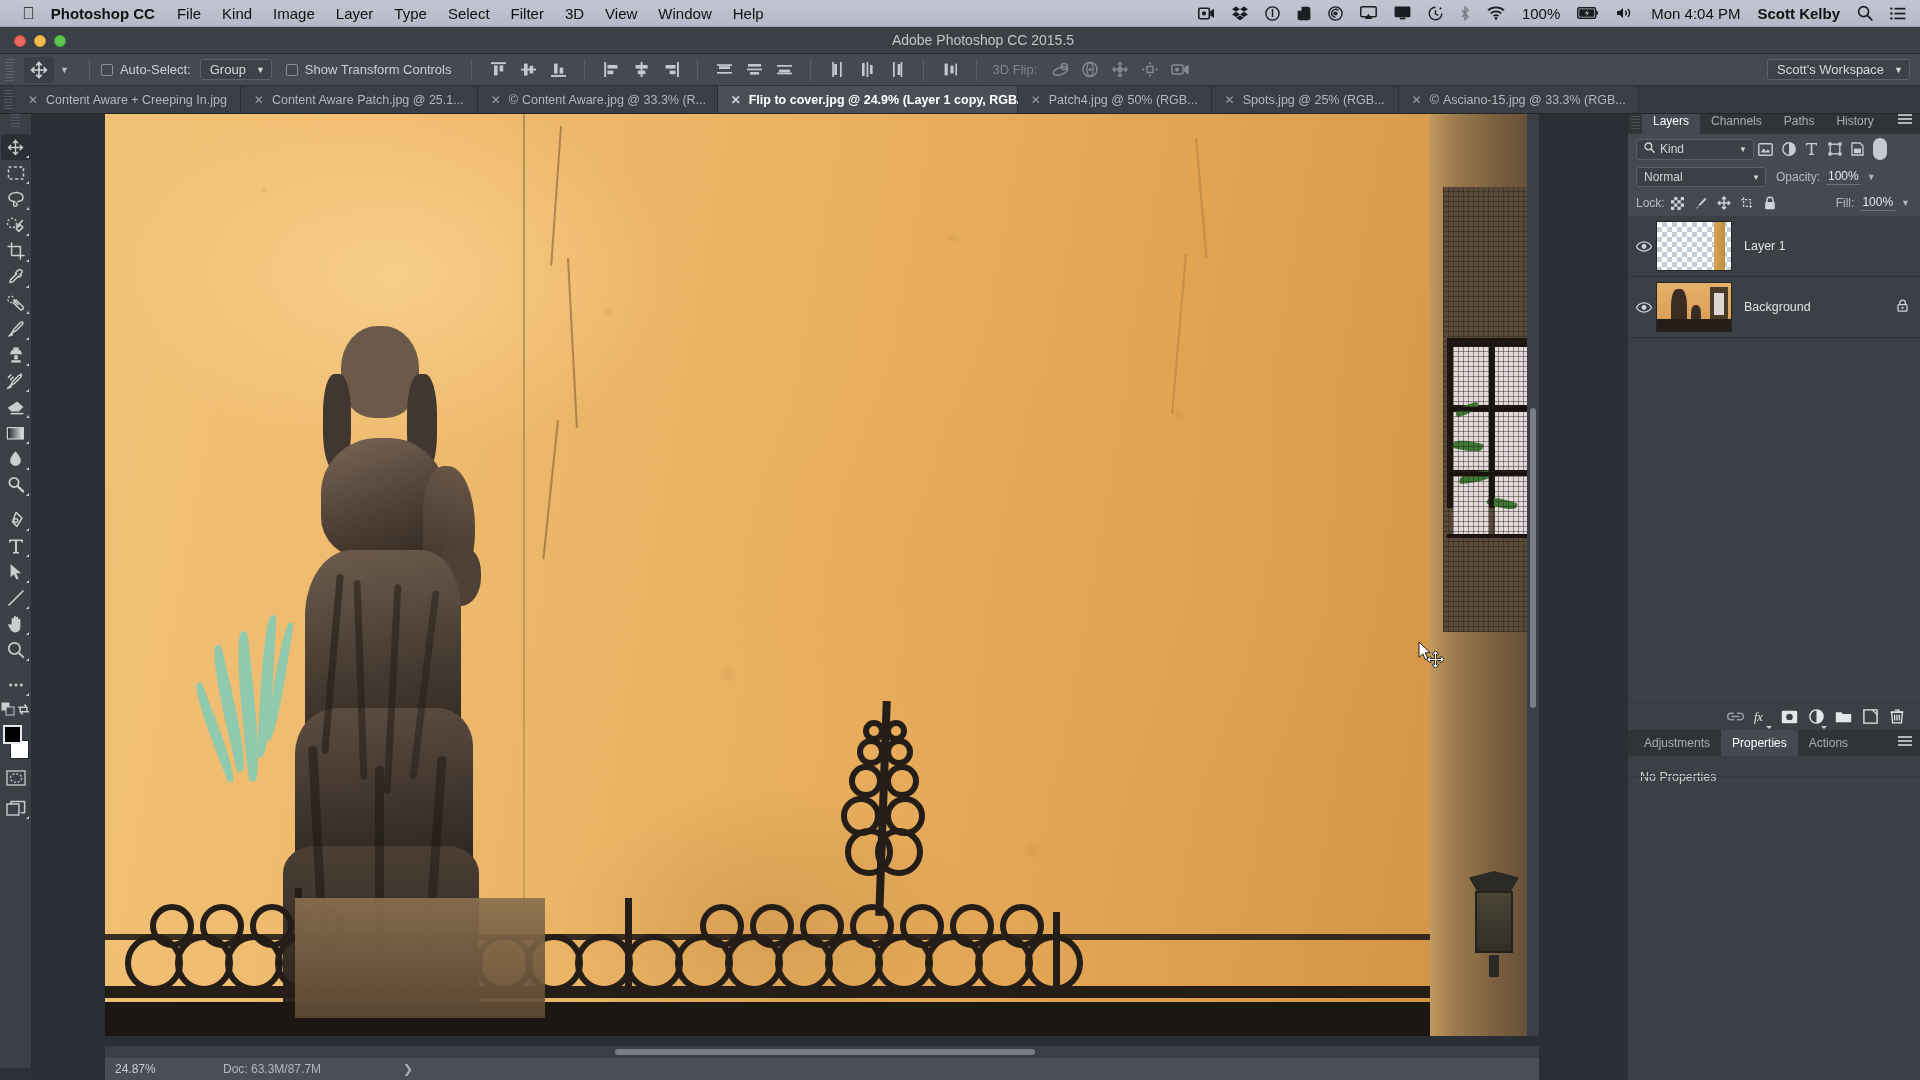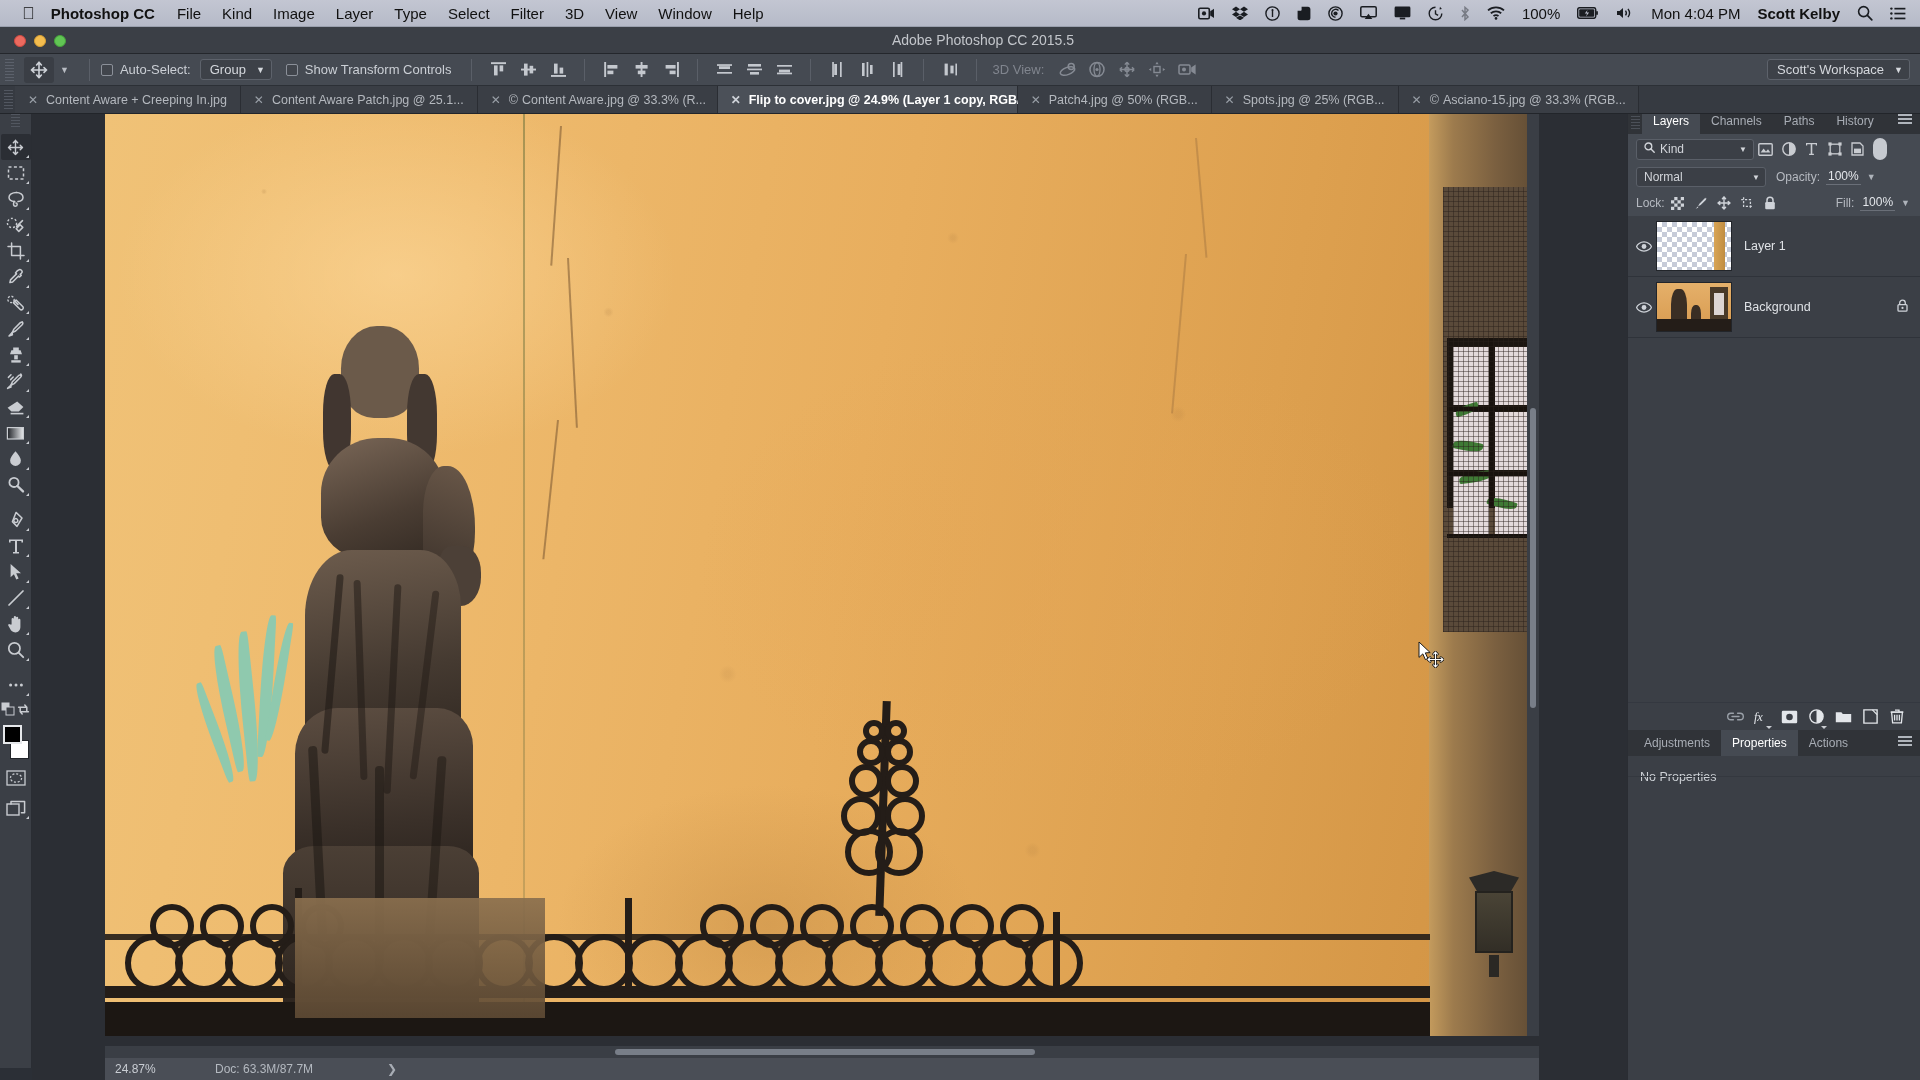--- a/index.html
+++ b/index.html
@@ -194,21 +194,21 @@
   
   .vscroll { position:absolute; right:0; top:0; width:12px; height:928px; background:#3a3e45; }
   .vscroll i { position:absolute; left:3px; top:300px; width:6px; height:300px; background:#787e88; border-radius:3px; display:block; }
   .hscroll { position:absolute; left:73px; bottom:22px; width:1434px; height:12px; background:#3a3e45; }
   .hscroll i { position:absolute; top:3px; left:510px; width:420px; height:6px; background:#787e88; border-radius:3px; display:block; }
 
   
   #statusbar {
     position:absolute; left:73px; bottom:0; width:1434px; height:22px;
     background:#4a4e56; display:flex; align-items:center;
-    color:#c9cdd3; font-size:12px; padding-left:10px; gap:4px;
+    color:#c9cdd3; font-size:12px; padding-left:10px; gap:12px;
   }
   #statusbar .zoom { width:96px; }
   #statusbar .doc { color:#b4b9c0; }
   #statusbar .arr { margin-left:70px; color:#a8adb5; font-size:12px; }
 
   
   #rightpanels {
     position:absolute; right:0; top:108px; width:293px; height:972px;
     background:#3b3f46; z-index:20; border-left:1px solid #2a2d33;
   }
@@ -508,21 +508,21 @@
     </div>
   <div class="ob-sep"></div>
   <div class="ob-icn">
       <svg width="17" height="17" viewBox="0 0 17 17">
         <rect x="2.6" y="2.6" width="3.2" height="11.8" class="obf"></rect>
         <rect x="8.4" y="4.6" width="3.2" height="7.8" class="obf"></rect>
         <rect x="13.4" y="2.6" width="1.6" height="11.8" class="obf"></rect>
       </svg>
     </div>
   <div class="ob-sep"></div>
-  <span class="ob-3dmode">3D View:</span>
+  <span class="ob-3dmode">3D Flip:</span>
   <div class="ob-icn">
       <svg width="19" height="17" viewBox="0 0 19 17">
         <ellipse cx="9.5" cy="10" rx="7.6" ry="3.6" transform="rotate(-20 9.5 10)" fill="none" stroke="#8b9099" stroke-width="1.5"></ellipse>
         <circle cx="13.2" cy="5.4" r="3" fill="none" stroke="#8b9099" stroke-width="1.5"></circle>
       </svg>
     </div>
   <div class="ob-icn">
       <svg width="18" height="17" viewBox="0 0 18 17">
         <circle cx="9" cy="8.5" r="7" fill="none" stroke="#8b9099" stroke-width="1.5"></circle>
         <ellipse cx="9" cy="8.5" rx="3" ry="6.6" fill="none" stroke="#8b9099" stroke-width="1.3"></ellipse>

